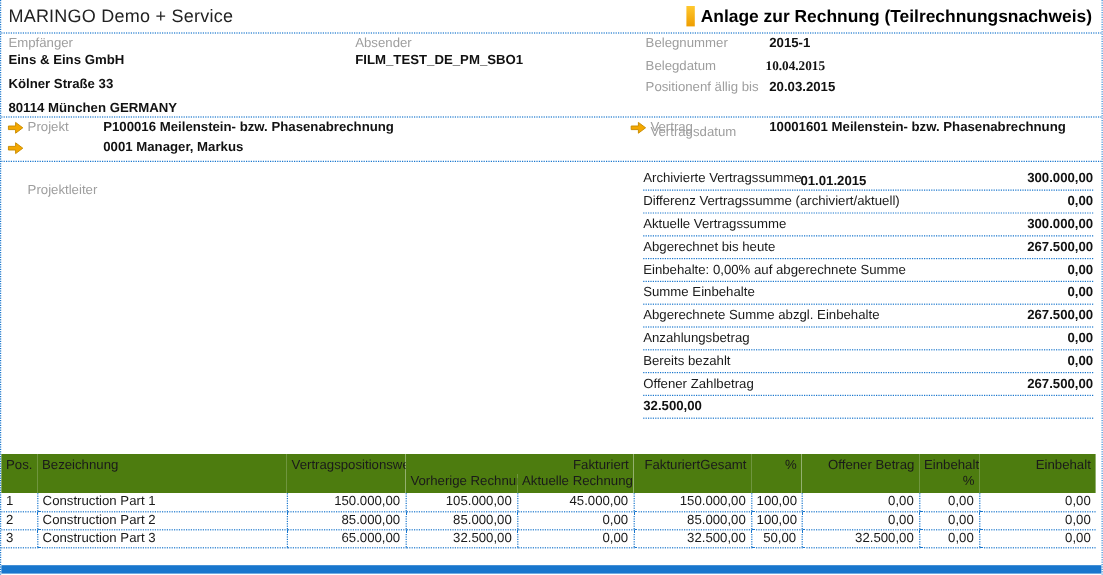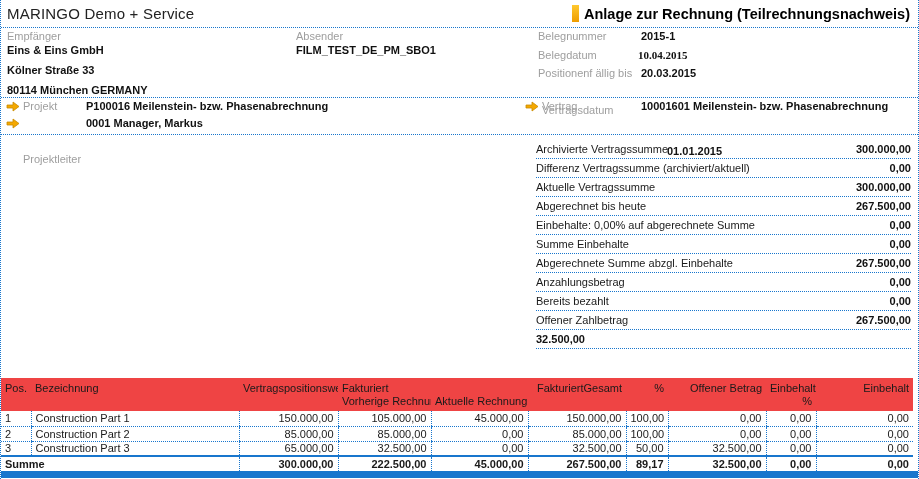--- a/index.html
+++ b/index.html
@@ -52,26 +52,26 @@
   .summary .row .s-lbl { color:#1a1a1a; }
   .summary .row .s-val { font-weight:bold; color:#111; }
   .summary .row .c-lbl { color:#9e9e9e; }
 
   
   table.pos-table {
     position:absolute; left:0; top:378px; width:912px;
     border-collapse:collapse; table-layout:fixed;
     font-size:11px;
   }
-  .pos-table th { font-weight:normal; background:#ef4444; padding:0 4px; white-space:nowrap; overflow:hidden; }
+  .pos-table th { font-weight:normal; background:#4d7c0f; padding:0 4px; white-space:nowrap; overflow:hidden; }
   .pos-table tr.h1 th { height:17px; vertical-align:middle; padding-top:2px; }
   .pos-table tr.h2 th { height:16px; vertical-align:top; }
   .pos-table td { height:15px; padding:0 4px; white-space:nowrap; overflow:hidden;
                   border-bottom:1px dotted #1876cd; }
-  .ta-l { text-align:left; } .ta-r { text-align:right; } .ta-c { text-align:left; }
+  .ta-l { text-align:left; } .ta-r { text-align:right; } .ta-c { text-align:right; }
   .pos-table td.vsep, .pos-table .c-bez { border-left:1px dotted #1876cd; }
   .pos-table tr.total td { font-weight:bold; border-top:2px solid #1876cd; border-bottom:none; }
 
   .bottom-bar {
     position:absolute; left:0; right:0; top:471px; height:7px;
     background:#1876cd;
   }
 </style>
 </head>
 <body>
@@ -239,28 +239,17 @@
         <td class="ta-l c-bez">Construction Part 3</td>
         <td class="ta-r vsep">65.000,00</td>
         <td class="ta-r vsep">32.500,00</td>
         <td class="ta-r vsep">0,00</td>
         <td class="ta-r vsep">32.500,00</td>
         <td class="ta-r vsep">50,00</td>
         <td class="ta-r vsep">32.500,00</td>
         <td class="ta-r vsep">0,00</td>
         <td class="ta-r vsep">0,00</td>
       </tr>
-      <tr class="total">
-        <td class="ta-l" colspan="2">Summe</td>
-        <td class="ta-r vsep">300.000,00</td>
-        <td class="ta-r vsep">222.500,00</td>
-        <td class="ta-r vsep">45.000,00</td>
-        <td class="ta-r vsep">267.500,00</td>
-        <td class="ta-r vsep">89,17</td>
-        <td class="ta-r vsep">32.500,00</td>
-        <td class="ta-r vsep">0,00</td>
-        <td class="ta-r vsep">0,00</td>
-      </tr>
     </tbody>
   </table>
 
   <div class="bottom-bar"></div>
 </div>
 
 </body></html>

